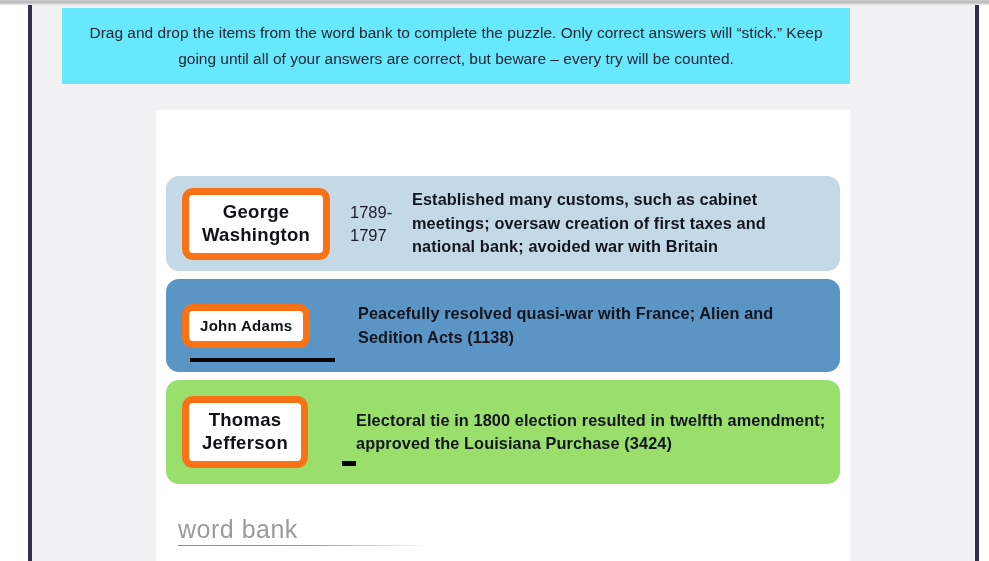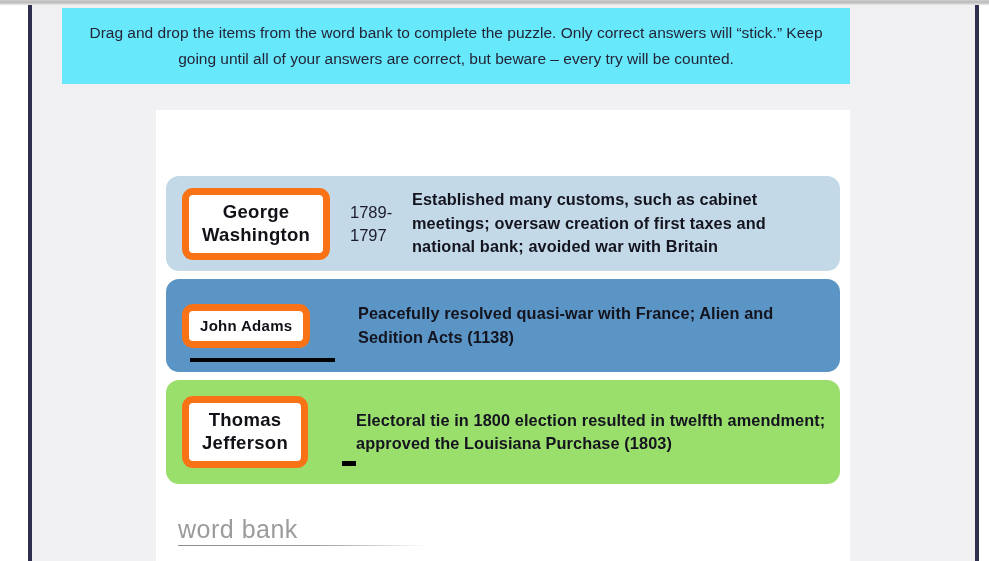--- a/index.html
+++ b/index.html
@@ -253,21 +253,21 @@
       <div class="dropline"></div>
     </div>
 
     <div class="puzzle-row row-jefferson">
       <div class="slot">
         <div class="name-card">Thomas
 Jefferson</div>
         <div class="tab tab-left" style="left:4px;bottom:2px;"></div>
         <div class="tab tab-right" style="right:-6px;bottom:2px;"></div>
       </div>
-      <div class="desc">Electoral tie in 1800 election resulted in twelfth amendment; approved the Louisiana Purchase (1803)</div>
+      <div class="desc">Electoral tie in 1800 election resulted in twelfth amendment; approved the Louisiana Purchase (3424)</div>
     </div>
 
     <div id="word-bank">
       <div id="word-bank-label">word bank</div>
       <div id="word-bank-rule"></div>
     </div>
 
   </div>
 </div>
 

